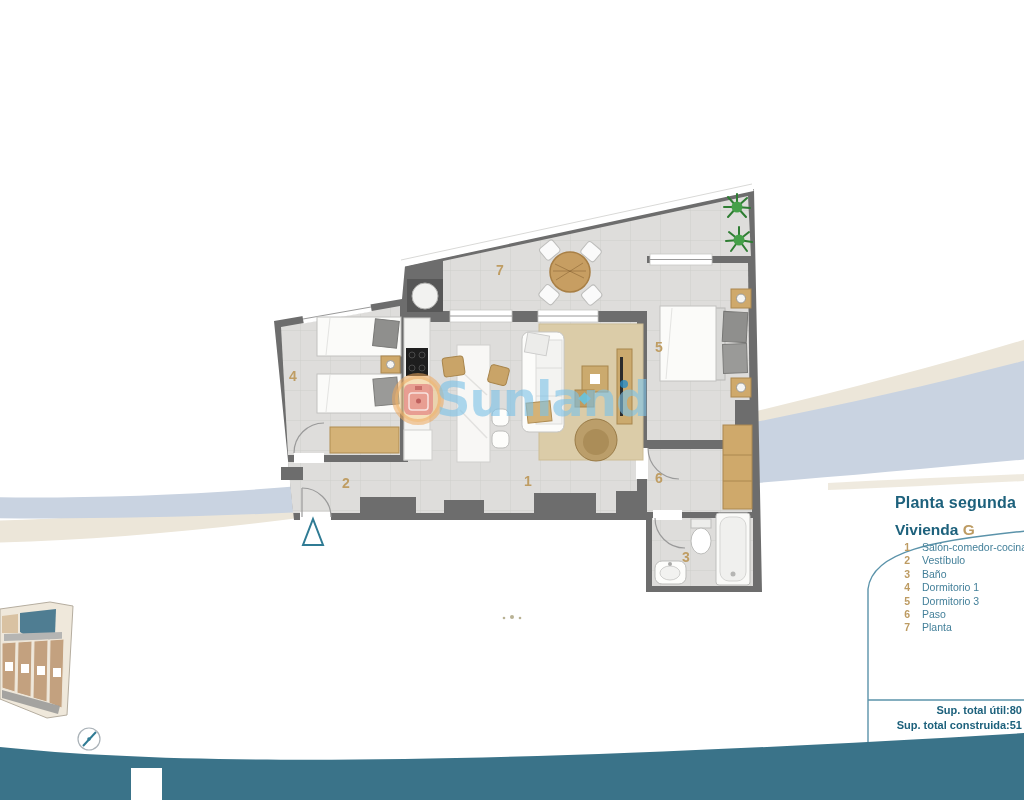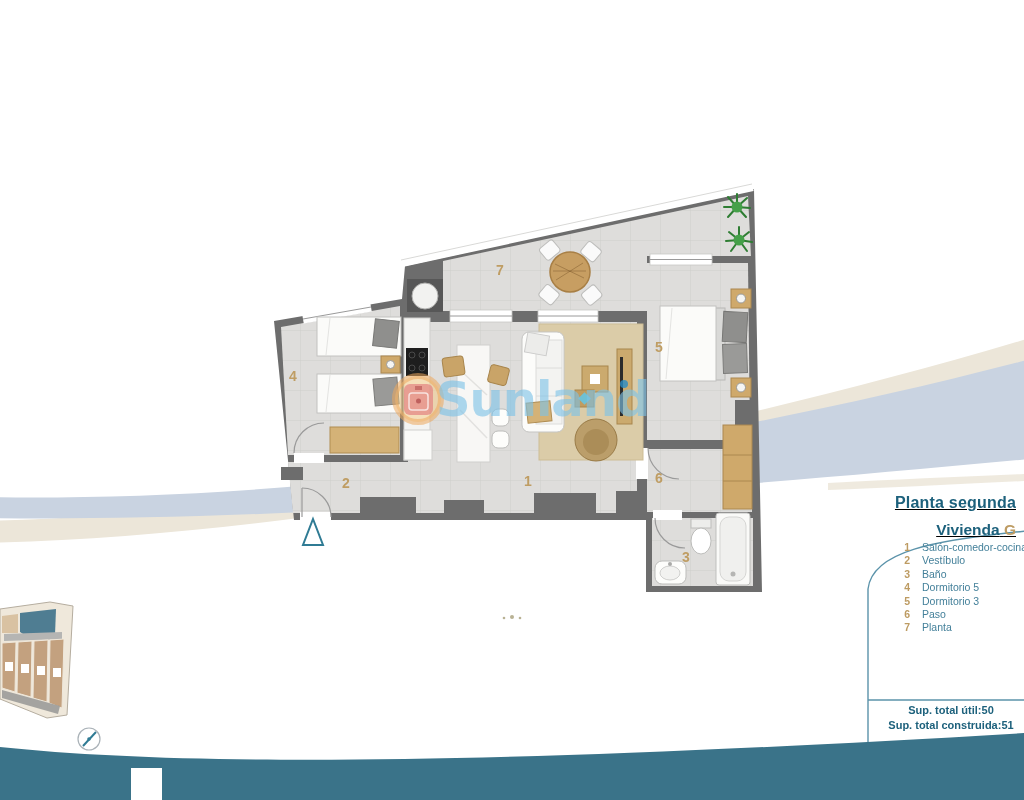--- a/index.html
+++ b/index.html
@@ -2,32 +2,32 @@
 <html><head>
 <meta charset="utf-8">
 <style>
   html,body{margin:0;padding:0;background:#ffffff;}
   .page{position:relative;width:1024px;height:800px;background:#ffffff;overflow:hidden;
         font-family:"Liberation Sans","DejaVu Sans",sans-serif;}
   svg{display:block;}
   .abs{position:absolute;}
 
   
-  .title-block{position:absolute;top:494px;right:8px;text-align:right;line-height:1.12;text-decoration:underline;}
+  .title-block{position:absolute;top:494px;right:8px;line-height:1.12;}
   .title-block .t1{font-size:16px;font-weight:bold;color:#1d617c;letter-spacing:.2px;}
   .title-block .t2{font-size:15.5px;font-weight:bold;color:#1d617c;margin-top:9px;}
   .title-block .unit{color:#bd9b62;}
 
   .legend{position:absolute;left:880px;top:541px;width:150px;}
   .legend-row{display:flex;align-items:baseline;height:13.4px;}
   .legend-num{width:30px;text-align:right;font-size:10.5px;font-weight:bold;color:#bd9b62;}
   .legend-label{margin-left:12px;font-size:10.5px;color:#44809a;white-space:nowrap;}
 
   .totals{position:absolute;left:880px;top:704px;width:142px;}
-  .totals-row{display:flex;justify-content:center;margin-bottom:3px;}
+  .totals-row{display:flex;justify-content:flex-end;margin-bottom:3px;}
   .totals-label{font-size:11px;font-weight:bold;color:#1d617c;white-space:nowrap;}
   .totals-value{font-size:11px;font-weight:bold;color:#1d617c;}
 </style>
 </head>
 <body>
 
 <div class="page">
 
   <svg class="abs" style="left:0;top:0" width="1024" height="800" viewBox="0 0 1024 800">
 
@@ -311,40 +311,40 @@
     <div class="legend-row">
       <span class="legend-num">2</span>
       <span class="legend-label">Vestíbulo</span>
     </div>
     <div class="legend-row">
       <span class="legend-num">3</span>
       <span class="legend-label">Baño</span>
     </div>
     <div class="legend-row">
       <span class="legend-num">4</span>
-      <span class="legend-label">Dormitorio 5</span>
+      <span class="legend-label">Dormitorio 1</span>
     </div>
     <div class="legend-row">
       <span class="legend-num">5</span>
       <span class="legend-label">Dormitorio 3</span>
     </div>
     <div class="legend-row">
       <span class="legend-num">6</span>
       <span class="legend-label">Paso</span>
     </div>
     <div class="legend-row">
       <span class="legend-num">7</span>
       <span class="legend-label">Planta</span>
     </div>
   </div>
 
   <div class="totals">
     <div class="totals-row">
       <span class="totals-label">Sup. total útil:</span>
-      <span class="totals-value">50</span>
+      <span class="totals-value">80</span>
     </div>
     <div class="totals-row">
       <span class="totals-label">Sup. total construida:</span>
       <span class="totals-value">51</span>
     </div>
   </div>
 
 </div>
 
 </body></html>

